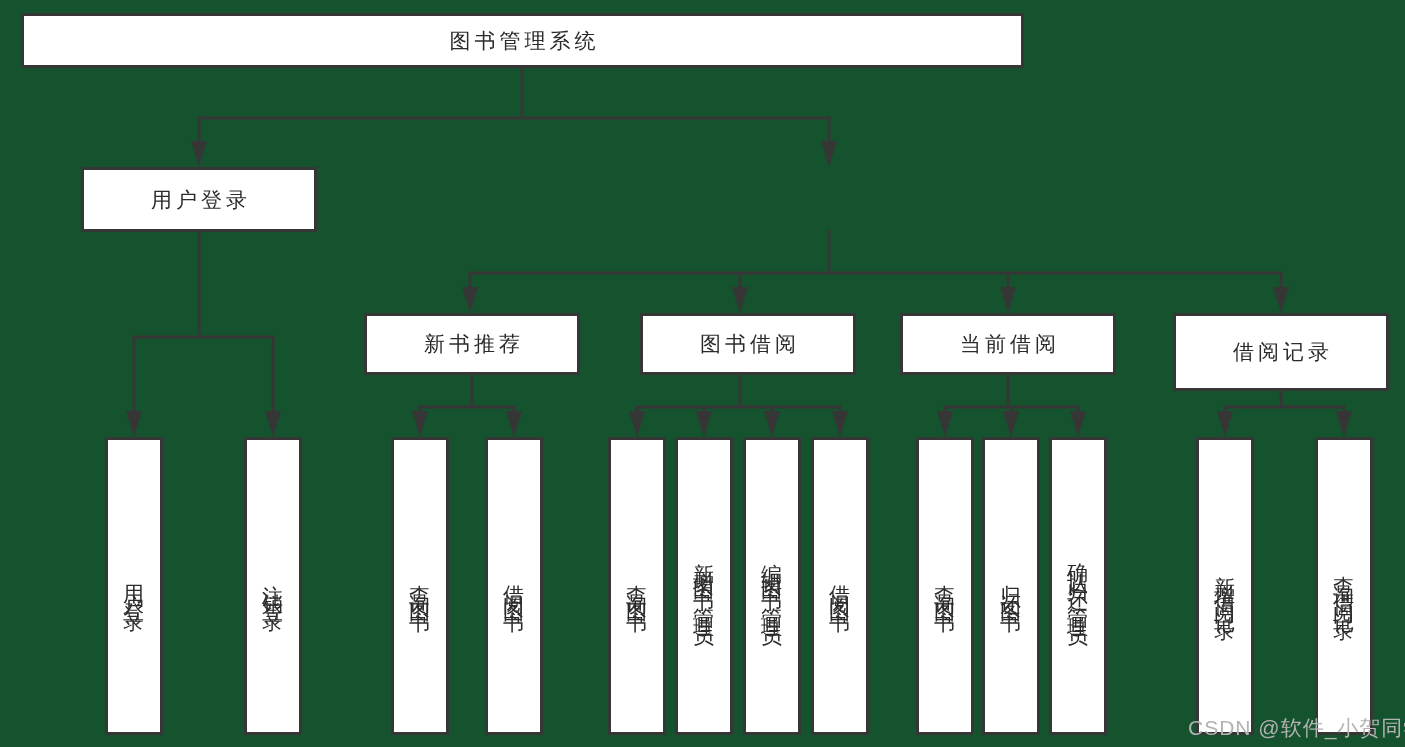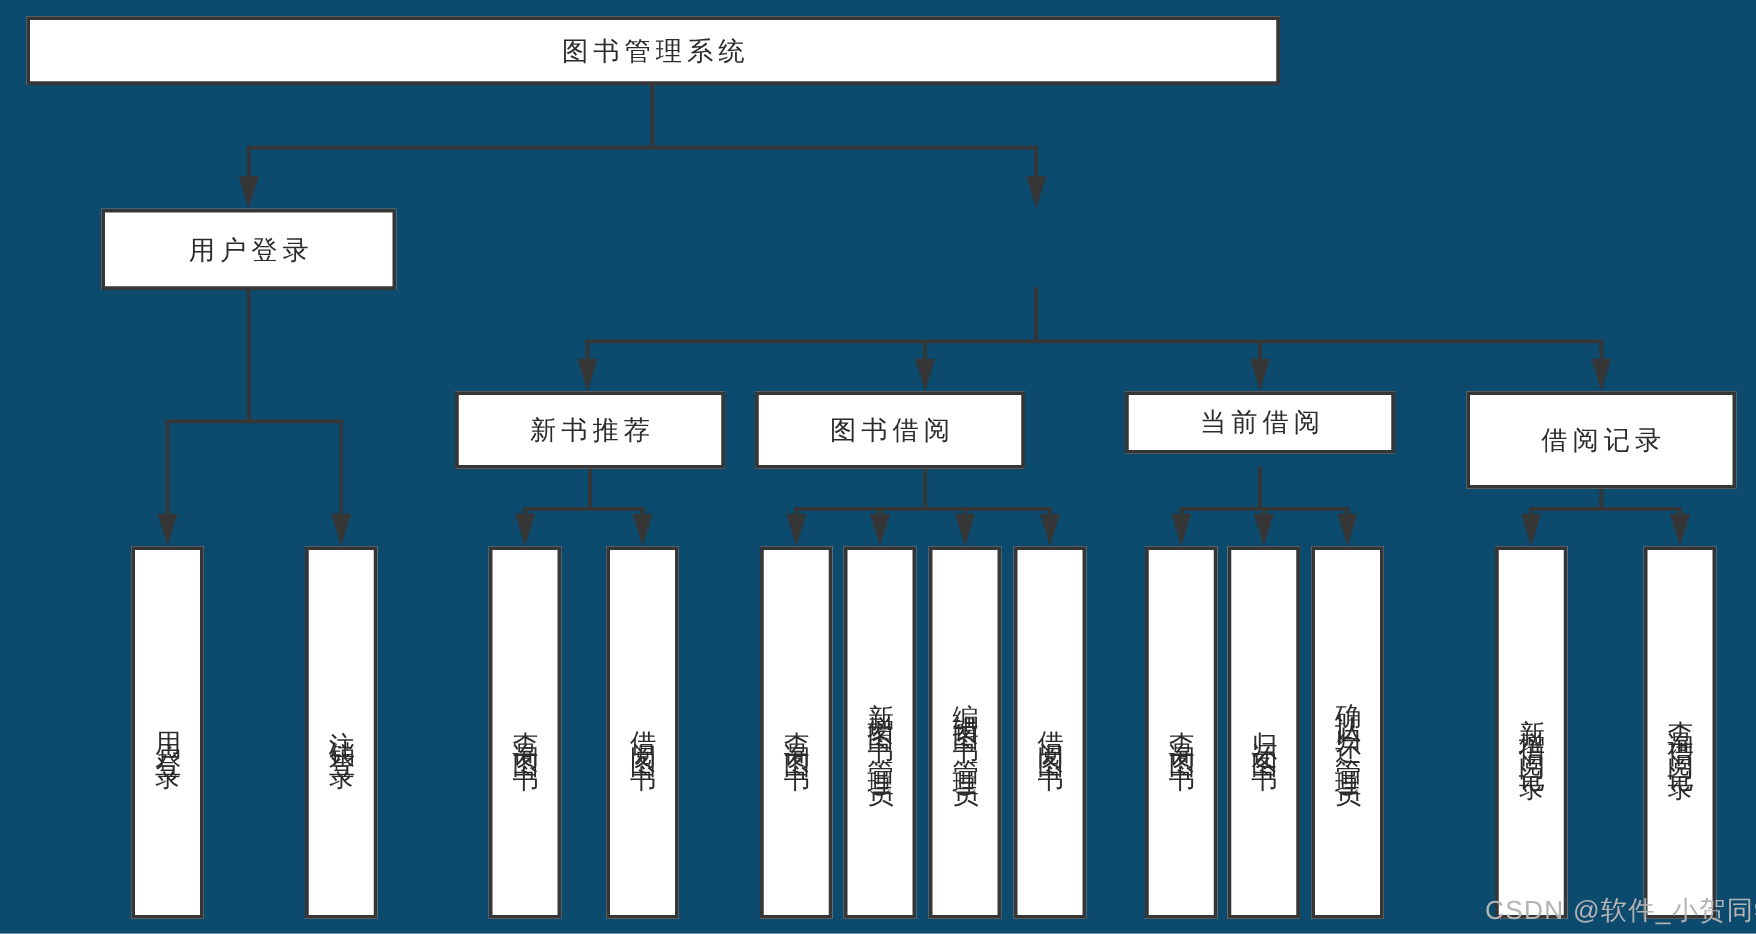--- a/index.html
+++ b/index.html
@@ -1,20 +1,20 @@
 <!DOCTYPE html>
 <html lang="zh"><head>
 <meta charset="utf-8">
 <style>
   html, body { margin: 0; padding: 0; background: #ffffff; }
   #stage {
     position: relative;
     width: 1405px;
     height: 747px;
-    background: #0c4a6e;
+    background: #14532d;
     font-family: "Liberation Sans", sans-serif;
     color: #2b2b2b;
     overflow: hidden;
   }
   #wires {
     position: absolute;
     inset: 0;
     width: 1405px;
     height: 747px;
   }
@@ -121,22 +121,22 @@
       <polygon points="1217,411 1233,411 1225,437"></polygon>
       <polygon points="1336,411 1352,411 1344,437"></polygon>
     </g>
   </svg>
 
   <div class="node h" style="left:21px; top:13px; width:1003px; height:55px;">图书管理系统</div>
 
   <div class="node h" style="left:81px; top:167px; width:236px; height:65px;">用户登录</div>
 
   <div class="node h" style="left:364px; top:313px; width:216px; height:62px;">新书推荐</div>
-  <div class="node h" style="left:604px; top:313px; width:216px; height:62px;">图书借阅</div>
-  <div class="node h" style="left:900px; top:313px; width:216px; height:50px;">当前借阅</div>
+  <div class="node h" style="left:640px; top:313px; width:216px; height:62px;">图书借阅</div>
+  <div class="node h" style="left:900px; top:313px; width:216px; height:62px;">当前借阅</div>
   <div class="node h" style="left:1173px; top:313px; width:216px; height:78px;">借阅记录</div>
 
   <div class="node v" style="left:105px; top:437px; width:58px; height:298px;">
     <span>用户登录</span>
   </div>
   <div class="node v" style="left:244px; top:437px; width:58px; height:298px;">
     <span>注销登录</span>
   </div>
 
   <div class="node v" style="left:391px; top:437px; width:58px; height:298px;">

